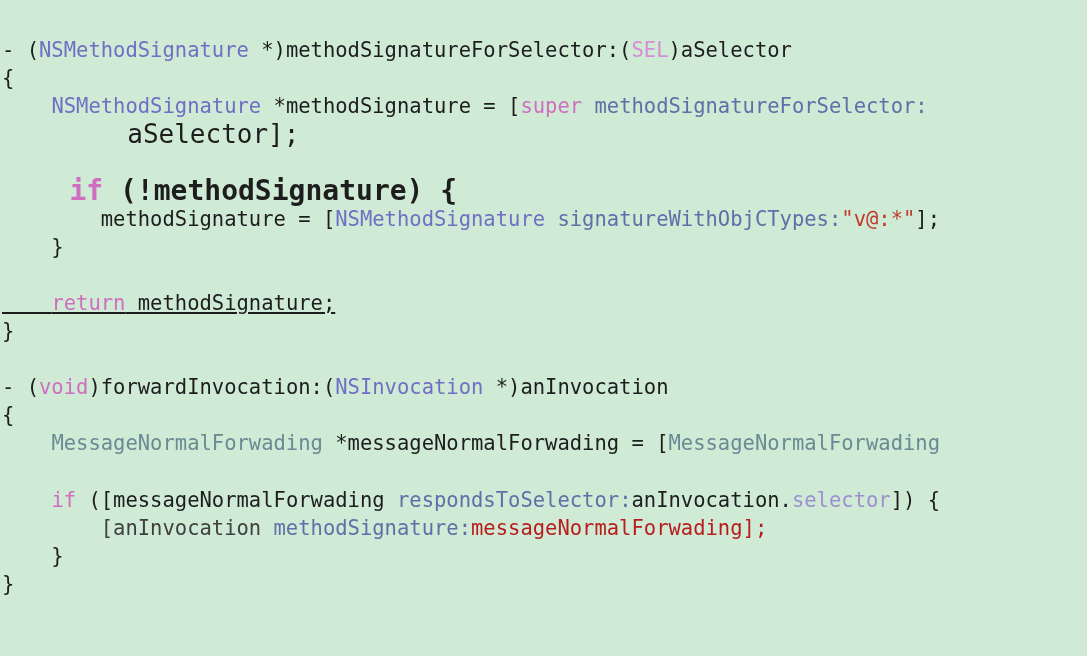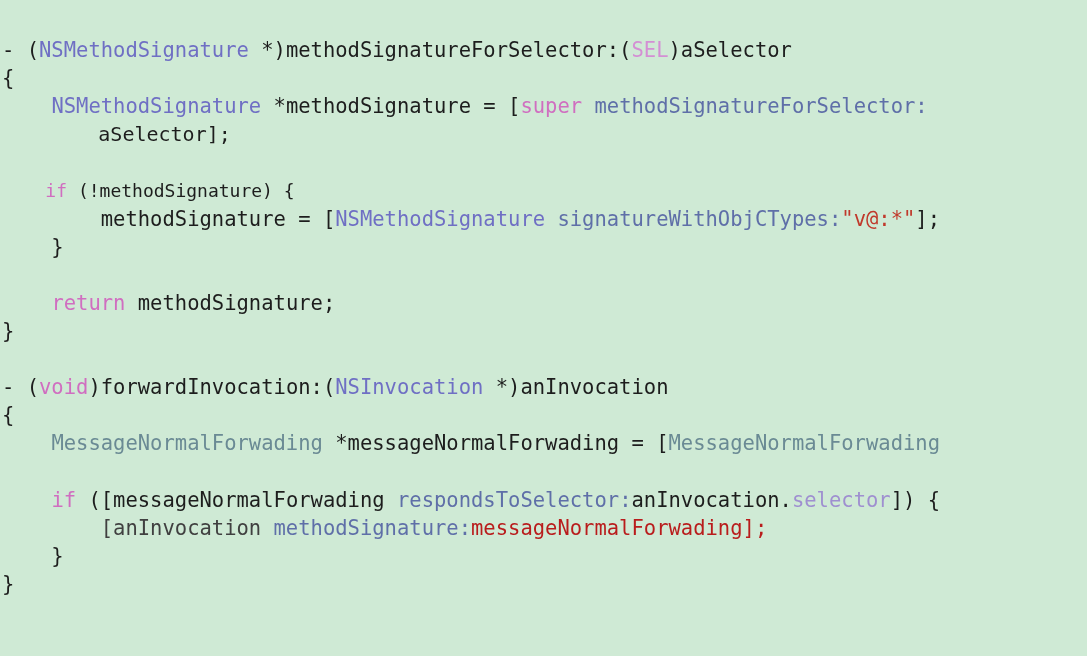--- a/index.html
+++ b/index.html
@@ -44,27 +44,27 @@
   .t-string   { color: #c0392b; }
 </style>
 </head>
 <body>
 
 <div id="code-block" style="background: rgb(207, 234, 213); color: rgb(29, 29, 29);">
     <div class="code-line" style="font-size: 20.5px; line-height: 28.1px;">&nbsp;</div>
     <div class="code-line" style="font-size: 20.5px; line-height: 28.1px;"><span class="tok t-plain" style="color: rgb(29, 29, 29);">- (</span><span class="tok t-class" style="color: rgb(111, 111, 196);">NSMethodSignature</span><span class="tok t-plain" style="color: rgb(29, 29, 29);"> *)methodSignatureForSelector:(</span><span class="tok t-type" style="color: rgb(212, 143, 212);">SEL</span><span class="tok t-plain" style="color: rgb(29, 29, 29);">)aSelector</span></div>
     <div class="code-line" style="font-size: 20.5px; line-height: 28.1px;"><span class="tok t-plain" style="color: rgb(29, 29, 29);">{</span></div>
     <div class="code-line" style="font-size: 20.5px; line-height: 28.1px;"><span class="tok t-plain" style="color: rgb(29, 29, 29);">    </span><span class="tok t-class" style="color: rgb(111, 111, 196);">NSMethodSignature</span><span class="tok t-plain" style="color: rgb(29, 29, 29);"> *methodSignature = [</span><span class="tok t-keyword" style="color: rgb(208, 110, 192);">super</span><span class="tok t-plain" style="color: rgb(29, 29, 29);"> </span><span class="tok t-selector" style="color: rgb(95, 111, 168);">methodSignatureForSelector:</span></div>
-    <div class="code-line" style="font-size: 20px; line-height: 28.1px;"><span class="tok t-plain" style="color: rgb(29, 29, 29);">        aSelector];</span></div>
+    <div class="code-line" style="font-size: 26px; line-height: 28.1px;"><span class="tok t-plain" style="color: rgb(29, 29, 29);">        aSelector];</span></div>
     <div class="code-line" style="font-size: 20.5px; line-height: 28.1px;">&nbsp;</div>
-    <div class="code-line" style="font-size: 18px; line-height: 28.1px;"><span class="tok t-plain" style="color: rgb(29, 29, 29);">    </span><span class="tok t-keyword" style="color: rgb(208, 110, 192);">if</span><span class="tok t-plain" style="color: rgb(29, 29, 29);"> (!methodSignature) {</span></div>
+    <div class="code-line" style="font-size: 28px; line-height: 28.1px; font-weight: bold;"><span class="tok t-plain" style="color: rgb(29, 29, 29);">    </span><span class="tok t-keyword" style="color: rgb(208, 110, 192);">if</span><span class="tok t-plain" style="color: rgb(29, 29, 29);"> (!methodSignature) {</span></div>
     <div class="code-line" style="font-size: 20.5px; line-height: 28.1px;"><span class="tok t-plain" style="color: rgb(29, 29, 29);">        methodSignature = [</span><span class="tok t-class" style="color: rgb(111, 111, 196);">NSMethodSignature</span><span class="tok t-plain" style="color: rgb(29, 29, 29);"> </span><span class="tok t-selector" style="color: rgb(95, 111, 168);">signatureWithObjCTypes:</span><span class="tok t-string" style="color: rgb(192, 57, 43);">"v@:*"</span><span class="tok t-plain" style="color: rgb(29, 29, 29);">];</span></div>
     <div class="code-line" style="font-size: 20.5px; line-height: 28.1px;"><span class="tok t-plain" style="color: rgb(29, 29, 29);">    }</span></div>
     <div class="code-line" style="font-size: 20.5px; line-height: 28.1px;">&nbsp;</div>
-    <div class="code-line" style="font-size: 20.5px; line-height: 28.1px;"><span class="tok t-plain" style="color: rgb(29, 29, 29);">    </span><span class="tok t-keyword" style="color: rgb(208, 110, 192);">return</span><span class="tok t-plain" style="color: rgb(29, 29, 29);"> methodSignature;</span></div>
+    <div class="code-line" style="font-size: 20.5px; line-height: 28.1px; text-decoration: underline;"><span class="tok t-plain" style="color: rgb(29, 29, 29);">    </span><span class="tok t-keyword" style="color: rgb(208, 110, 192);">return</span><span class="tok t-plain" style="color: rgb(29, 29, 29);"> methodSignature;</span></div>
     <div class="code-line" style="font-size: 20.5px; line-height: 28.1px;"><span class="tok t-plain" style="color: rgb(29, 29, 29);">}</span></div>
     <div class="code-line" style="font-size: 20.5px; line-height: 28.1px;">&nbsp;</div>
     <div class="code-line" style="font-size: 20.5px; line-height: 28.1px;"><span class="tok t-plain" style="color: rgb(29, 29, 29);">- (</span><span class="tok t-keyword" style="color: rgb(208, 110, 192);">void</span><span class="tok t-plain" style="color: rgb(29, 29, 29);">)forwardInvocation:(</span><span class="tok t-class" style="color: rgb(111, 111, 196);">NSInvocation</span><span class="tok t-plain" style="color: rgb(29, 29, 29);"> *)anInvocation</span></div>
     <div class="code-line" style="font-size: 20.5px; line-height: 28.1px;"><span class="tok t-plain" style="color: rgb(29, 29, 29);">{</span></div>
     <div class="code-line" style="font-size: 20.5px; line-height: 28.1px;"><span class="tok t-plain" style="color: rgb(29, 29, 29);">    </span><span class="tok t-usertype" style="color: rgb(106, 138, 148);">MessageNormalForwading</span><span class="tok t-plain" style="color: rgb(29, 29, 29);"> *messageNormalForwading = [</span><span class="tok t-usertype" style="color: rgb(106, 138, 148);">MessageNormalForwading</span></div>
     <div class="code-line" style="font-size: 20.5px; line-height: 28.1px;">&nbsp;</div>
     <div class="code-line" style="font-size: 20.5px; line-height: 28.1px;"><span class="tok t-plain" style="color: rgb(29, 29, 29);">    </span><span class="tok t-keyword" style="color: rgb(208, 110, 192);">if</span><span class="tok t-plain" style="color: rgb(29, 29, 29);"> ([messageNormalForwading </span><span class="tok t-selector" style="color: rgb(95, 111, 168);">respondsToSelector:</span><span class="tok t-plain" style="color: rgb(29, 29, 29);">anInvocation.</span><span class="tok t-property" style="color: rgb(159, 143, 208);">selector</span><span class="tok t-plain" style="color: rgb(29, 29, 29);">]) {</span></div>
     <div class="code-line" style="font-size: 20.5px; line-height: 28.1px;"><span class="tok t-plain" style="color: #404040;">        [anInvocation </span><span class="tok t-selector" style="color: rgb(95, 111, 168);">methodSignature:</span><span class="tok t-plain" style="color: #b91c1c;">messageNormalForwading];</span></div>
     <div class="code-line" style="font-size: 20.5px; line-height: 28.1px;"><span class="tok t-plain" style="color: rgb(29, 29, 29);">    }</span></div>
     <div class="code-line" style="font-size: 20.5px; line-height: 28.1px;"><span class="tok t-plain" style="color: rgb(29, 29, 29);">}</span></div>

